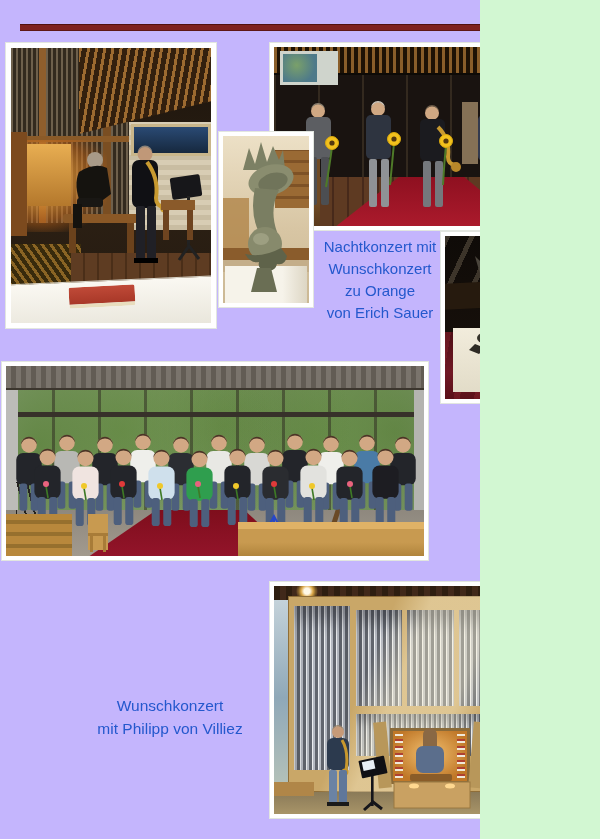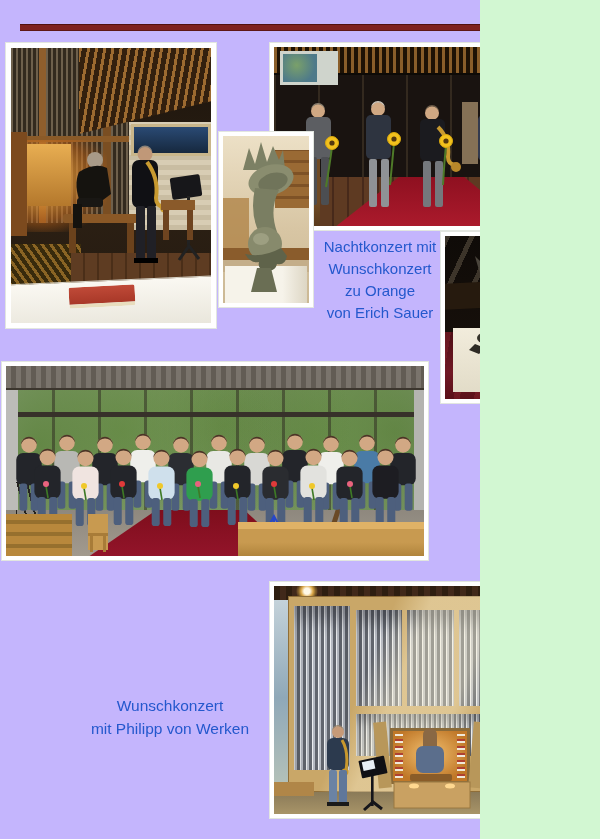--- a/index.html
+++ b/index.html
@@ -323,16 +323,16 @@
   <div class="caption" style="left:306px;top:236px;width:148px;">
     <div>Nachtkonzert mit</div>
     <div>Wunschkonzert</div>
     <div>zu Orange</div>
     <div>von Erich Sauer</div>
   </div>
 
 
   <div class="caption" style="left:68px;top:694px;width:204px;line-height:23px;font-size:15.5px;">
     <div>Wunschkonzert</div>
-    <div>mit Philipp von Werken</div>
+    <div>mit Philipp von Villiez</div>
   </div>
 
 </div>
 
 </body></html>

